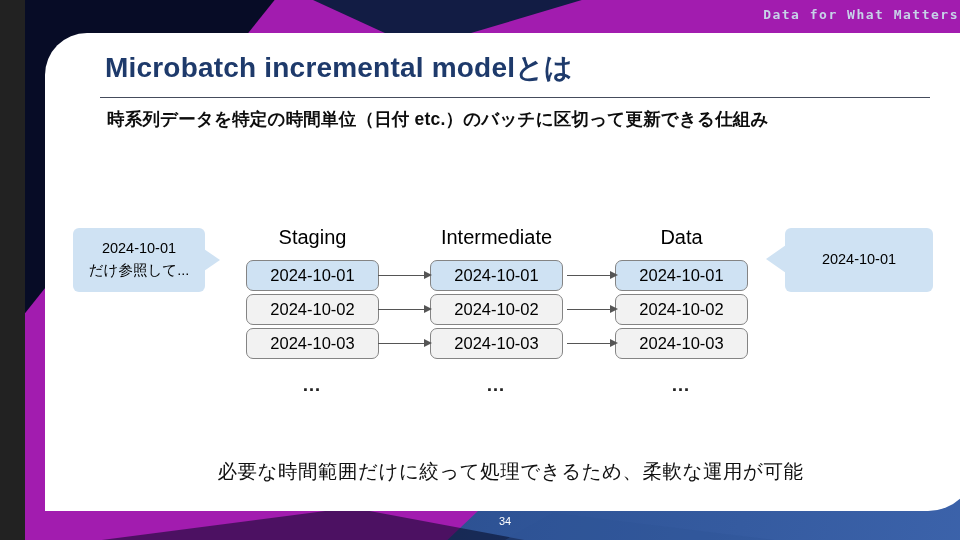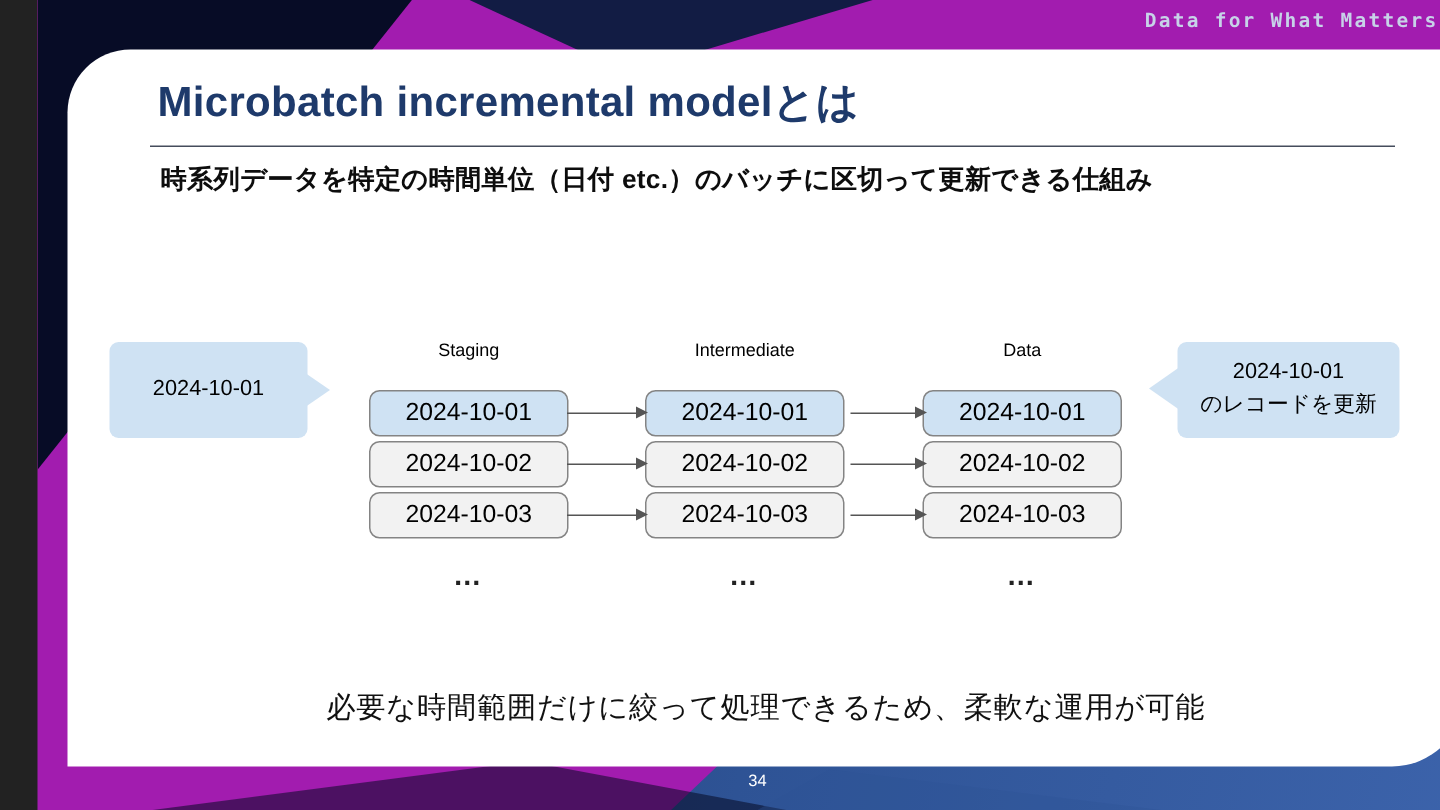--- a/index.html
+++ b/index.html
@@ -56,21 +56,21 @@
   .statement{
     position:absolute;left:0;width:100%;top:425px;text-align:center;
     font-size:19.5px;color:#111;letter-spacing:.5px;
   }
 
   
   .dcol{position:absolute;top:193px;width:133px;}
   .dcol-0{left:201px;} .dcol-1{left:385px;} .dcol-2{left:570px;}
   .dcol-header{
     position:absolute;top:0;left:0;width:100%;text-align:center;
-    font-size:12px;color:#000;
+    font-size:20px;color:#000;
   }
   .row-box{
     position:absolute;left:0;width:131px;height:29px;
     border:1px solid #848484;border-radius:7px;
     display:flex;align-items:center;justify-content:center;
     font-size:16.5px;color:#000;background:#f2f2f2;
   }
   .row-box.hl{background:#cfe2f3;}
   .rb-0{top:34px;} .rb-1{top:68px;} .rb-2{top:102px;}
   .dcol-ellipsis{
@@ -121,20 +121,21 @@
   <div class="logo">Data for What Matters</div>
 
   <div class="card">
 
     <div class="title">Microbatch incremental modelとは</div>
     <div class="title-rule"></div>
     <div class="subtitle">時系列データを特定の時間単位（日付 etc.）のバッチに区切って更新できる仕組み</div>
 
     <div class="callout callout-left">
       <span>2024-10-01</span>
+      <span>だけ参照して...</span>
       <span class="tail"></span>
     </div>
 
     <div class="dcol dcol-0">
       <div class="dcol-header">Staging</div>
       <div class="row-box hl rb-0">2024-10-01</div>
       <div class="row-box rb-1">2024-10-02</div>
       <div class="row-box rb-2">2024-10-03</div>
       <div class="dcol-ellipsis">…</div>
     </div>
@@ -158,21 +159,20 @@
     <div class="arrow a-g1 a-r0"></div>
     <div class="arrow a-g1 a-r1"></div>
     <div class="arrow a-g1 a-r2"></div>
 
     <div class="arrow a-g2 a-r0"></div>
     <div class="arrow a-g2 a-r1"></div>
     <div class="arrow a-g2 a-r2"></div>
 
     <div class="callout callout-right">
       <span>2024-10-01</span>
-      <span>のレコードを更新</span>
       <span class="tail"></span>
     </div>
 
     <div class="statement">必要な時間範囲だけに絞って処理できるため、柔軟な運用が可能</div>
   </div>
 
   <div class="page-num">34</div>
 
 </div>
 

